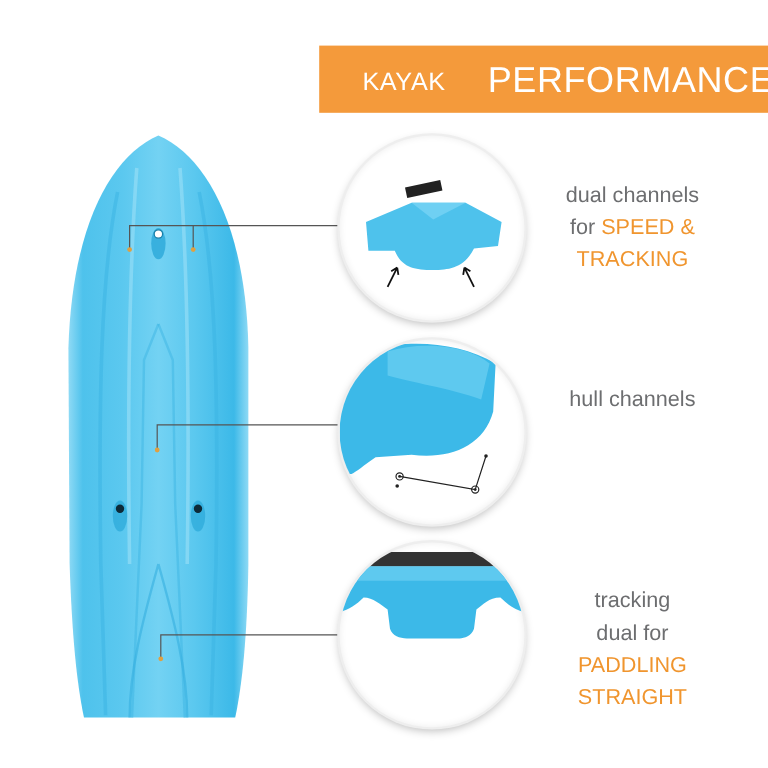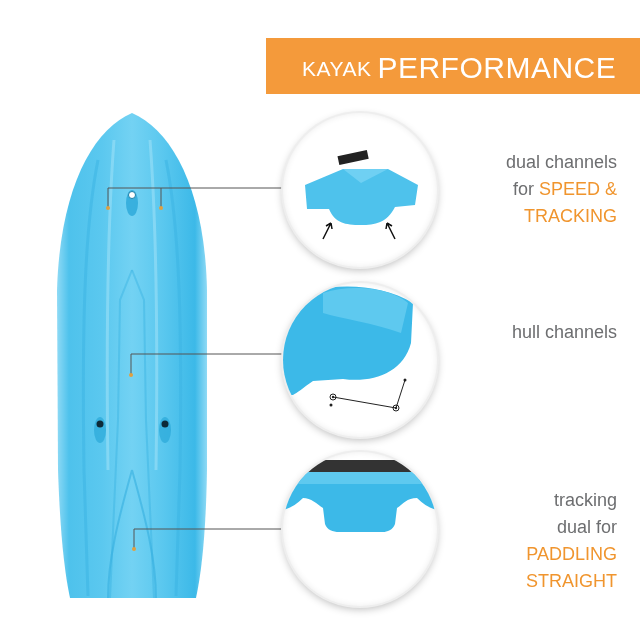--- a/index.html
+++ b/index.html
@@ -1,26 +1,26 @@
 <!DOCTYPE html>
 <html><head>
 <meta charset="utf-8">
 <style>
   html, body { margin: 0; padding: 0; }
   body { width: 640px; height: 640px; background: #ffffff; position: relative; overflow: hidden; font-family: "Liberation Sans", "DejaVu Sans", sans-serif; }
-  .banner { position: absolute; left: 266px; top: 38px; width: 374px; height: 56px; background: #f49a3b; color: #ffffff; display: flex; align-items: center; }
+  .banner { position: absolute; left: 266px; top: 38px; width: 374px; height: 56px; background: #f49a3b; color: #ffffff; display: flex; align-items: center; gap: 29px; }
   .banner .pre { font-size: 21px; margin-left: 36px; margin-right: 6px; letter-spacing: 0.5px; padding-top: 6px; }
   .banner .main { font-size: 30px; font-weight: normal; letter-spacing: 0.5px; padding-top: 4px; }
   .kayak-svg { position: absolute; left: 0; top: 0; }
   .circle { position: absolute; width: 154px; height: 154px; border-radius: 50%; background: #ffffff; box-shadow: 0 0 0 2px #eeeeee, 0 3px 8px rgba(0,0,0,0.28), inset 0 0 6px rgba(0,0,0,0.08); overflow: hidden; }
   .circle svg { position: absolute; left: 0; top: 0; }
   .c1 { left: 283px; top: 113px; }
   .c2 { left: 283px; top: 283px; }
   .c3 { left: 283px; top: 452px; }
-  .caption { position: absolute; width: 180px; left: 437px; text-align: right; font-size: 18px; line-height: 27px; color: #6d6e70; }
+  .caption { position: absolute; width: 180px; left: 437px; text-align: center; font-size: 18px; line-height: 27px; color: #6d6e70; }
   .caption .hl { color: #f0952e; font-weight: normal; }
   .cap1 { top: 149px; }
   .cap2 { top: 319px; }
   .cap3 { top: 487px; }
 </style>
 </head>
 <body>
 
 <div class="banner">
   <span class="pre">KAYAK</span>

